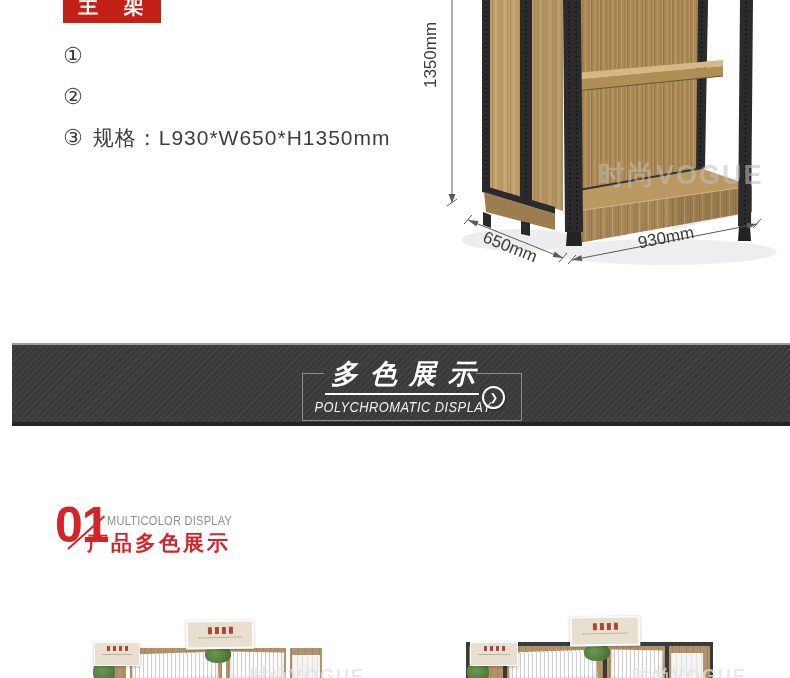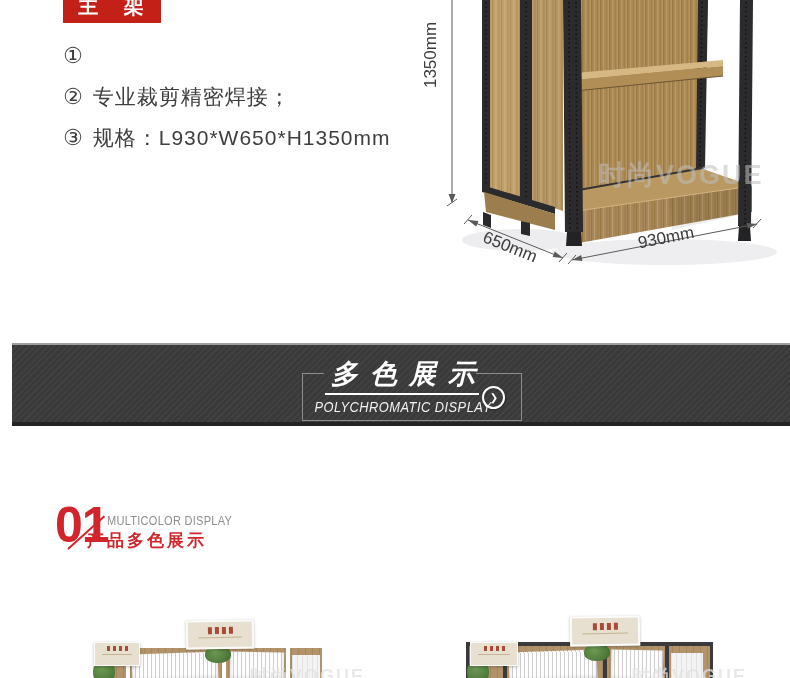--- a/index.html
+++ b/index.html
@@ -39,21 +39,21 @@
                 color:#fff;font-size:10px;font-weight:bold;box-shadow:1px 1px 2px rgba(0,0,0,.35);}
   .banner-arrow span{margin-left:1px;}
 
   
   .sec-number{position:absolute;left:27px;top:500px;font-size:50px;font-weight:900;color:#d0262b;
               letter-spacing:-1px;line-height:1;margin-left:28px;}
   .sec-slash{position:absolute;left:68px;top:548px;width:49px;height:2px;background:#d0262b;
              transform:rotate(-42deg);transform-origin:left center;}
   .sec-en{position:absolute;left:107px;top:513px;font-size:13px;color:#8f8f8f;letter-spacing:.3px;
           transform:scaleX(.85);transform-origin:left center;white-space:nowrap;}
-  .sec-cn{position:absolute;left:87px;top:529px;font-size:17px;font-weight:bold;color:#d0262b;
+  .sec-cn{position:absolute;left:87px;top:529px;font-size:21px;font-weight:bold;color:#d0262b;
           letter-spacing:3px;white-space:nowrap;}
 
   
   .photo{position:absolute;}
   .photo .body{position:absolute;left:0;box-sizing:border-box;
                background-color:#b3946a;
                background-image:repeating-linear-gradient(90deg,rgba(60,40,10,.12) 0 1px,rgba(255,255,255,0) 1px 7px);}
   .photo .slat{position:absolute;width:4px;}
   .photo .books{position:absolute;background:repeating-linear-gradient(90deg,#fdfdfd 0 3px,#cfcfcf 3px 4px);
                 box-shadow:inset 0 -3px 4px rgba(0,0,0,.18);}
@@ -80,21 +80,20 @@
   <div class="badge">
     <span>主 架</span>
   </div>
 
   <ul class="features">
     <li>
       <span class="marker">①</span>
     </li>
     <li>
       <span class="marker">②</span>
-      <span>专业裁剪精密焊接；</span>
     </li>
     <li>
       <span class="marker">③</span>
       <span>规格：L930*W650*H1350mm</span>
     </li>
   </ul>
 
   <div class="shelf-figure">
     <svg width="360" height="272" viewBox="0 0 360 272">
       <defs>

